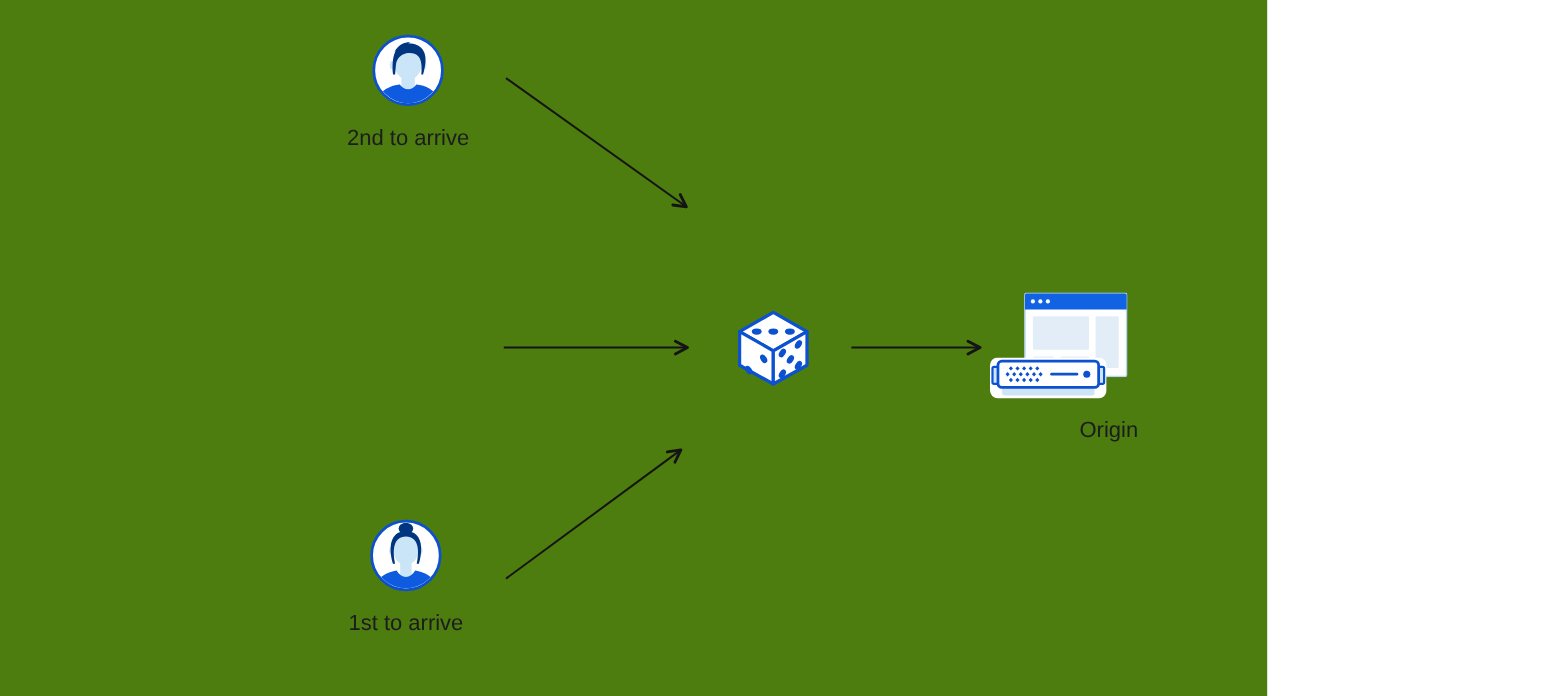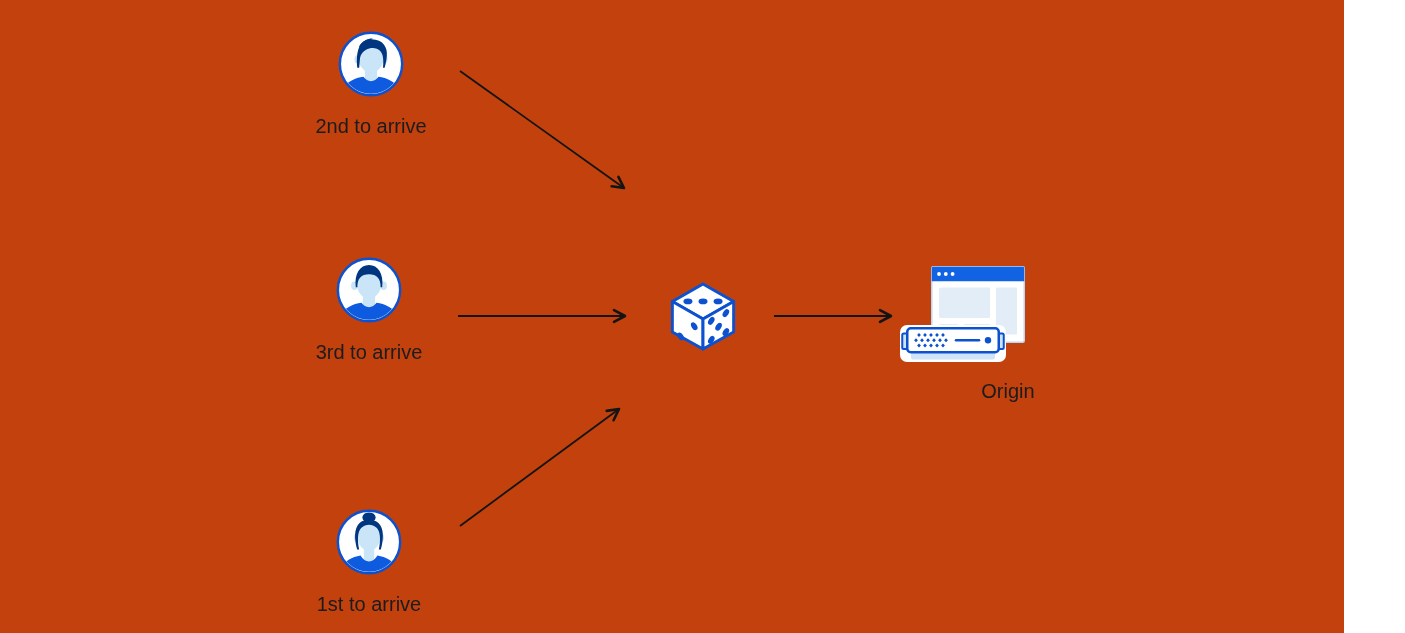--- a/index.html
+++ b/index.html
@@ -1,20 +1,20 @@
 <!DOCTYPE html>
 <html><head>
 <meta charset="utf-8">
 <style>
   html, body { margin: 0; padding: 0; background: #ffffff; }
   .stage {
     position: relative;
-    width: 1344px;
+    width: 1152px;
     height: 633px;
-    background: #c2410c;
+    background: #4d7c0f;
     font-family: "Liberation Sans", sans-serif;
     overflow: hidden;
   }
   .abs { position: absolute; }
   .client {
     display: flex;
     flex-direction: column;
     align-items: center;
     gap: 16px;
     width: 168px;
@@ -62,41 +62,22 @@
         <ellipse cx="21.5" cy="31" rx="3.1" ry="4.2" fill="#c9e5f7"></ellipse>
         <ellipse cx="50.5" cy="31" rx="3.1" ry="4.2" fill="#c9e5f7"></ellipse>
         <ellipse cx="36" cy="28.5" rx="13.5" ry="16.5" fill="#c9e5f7"></ellipse>
         <path d="M21.5 40 C19.8 23 23.5 9.5 36.5 9.8 C49 10 53.5 18.5 52.8 27 C52.5 31 51.8 35.5 50.4 40 L48.7 40 C49.5 32.5 49 25.8 45.8 22.3 C43.2 19.5 38.6 18.5 34.2 19.6 C28.8 20.9 24.9 24.8 24.2 31.2 L23.5 40 Z" fill="#003580"></path>
         <path d="M23 18 C27 11 33 8.8 38 9 C34 11.5 31 14.5 29.5 18.5 C27 17 24.8 17 23 18 Z" fill="#003580"></path>
       </g>
     </svg>
     <div class="node-label">2nd to arrive</div>
   </div>
 
-  <div class="client abs" style="left:285px; top:256px;">
-    <svg class="avatar" viewBox="0 0 72 72">
-      <defs>
-          <clipPath id="clipB">
-            <circle cx="36" cy="36" r="31.6"></circle>
-          </clipPath>
-        </defs>
-      <circle cx="36" cy="36" r="33" fill="#ffffff" stroke="#0b51d0" stroke-width="2.6"></circle>
-      <g clip-path="url(#clipB)">
-        <rect x="29.5" y="36" width="13" height="19" fill="#c9e5f7"></rect>
-        <path d="M2 72 L2 69 C8 56 18 50.5 28 49.6 C30 52.6 33 54.2 36 54.2 C39 54.2 42 52.6 44 49.6 C54 50.5 64 56 70 69 L70 72 Z" fill="#0e5be0"></path>
-        <ellipse cx="20.5" cy="31.5" rx="3.5" ry="4.6" fill="#c9e5f7"></ellipse>
-        <ellipse cx="51.5" cy="31.5" rx="3.5" ry="4.6" fill="#c9e5f7"></ellipse>
-        <ellipse cx="36" cy="29" rx="13" ry="16" fill="#c9e5f7"></ellipse>
-        <path d="M22 33 C20.3 18.5 26.5 9.5 36 9.5 C45.5 9.5 51.7 18.5 50 33 L48.3 33 C48.5 24 44 19.3 36 19.3 C28 19.3 23.5 24 23.7 33 Z" fill="#003580"></path>
-      </g>
-    </svg>
-    <div class="node-label">3rd to arrive</div>
-  </div>
 
-  <div class="client abs" style="left:285px; top:508px;">
+  <div class="client abs" style="left:285px; top:471px;">
     <svg class="avatar" viewBox="0 0 72 72">
       <defs>
           <clipPath id="clipC">
             <circle cx="36" cy="36" r="31.6"></circle>
           </clipPath>
         </defs>
       <circle cx="36" cy="36" r="33" fill="#ffffff" stroke="#0b51d0" stroke-width="2.6"></circle>
       <g clip-path="url(#clipC)">
         <ellipse cx="36" cy="10" rx="7" ry="5.5" fill="#003580"></ellipse>
         <rect x="30.5" y="36" width="11" height="21" fill="#c9e5f7"></rect>

